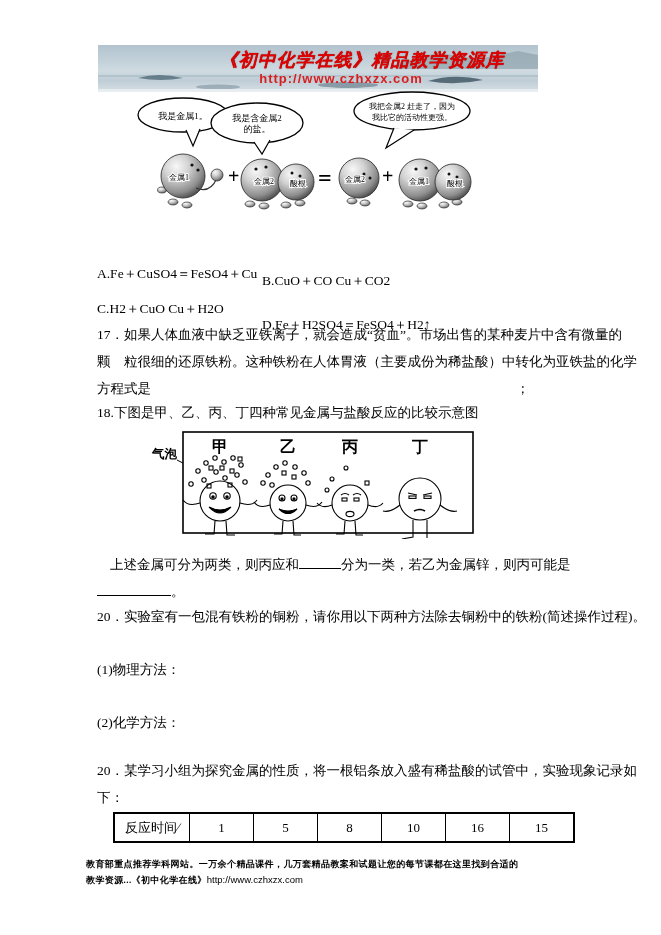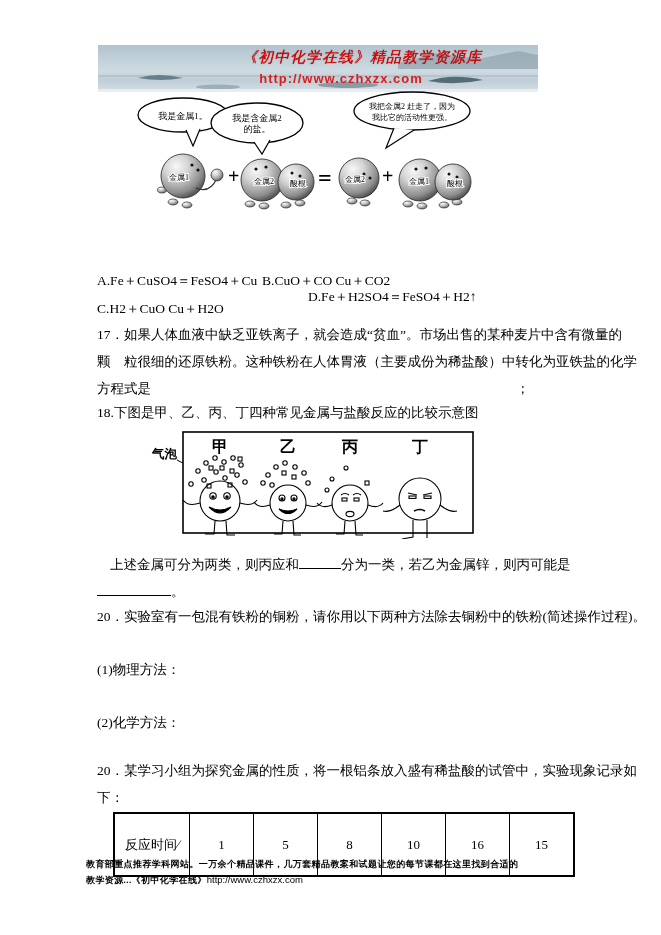--- a/index.html
+++ b/index.html
@@ -16,38 +16,38 @@
   
   .banner{
     position:absolute;left:98px;top:45px;width:440px;height:47px;
     background:linear-gradient(180deg,#b3c3ce 0%,#c3d2da 35%,#cfdbe1 55%,#bfcdd6 75%,#d7e0e5 100%);
     overflow:hidden;
   }
   .banner-sil{position:absolute;left:0;top:0;}
   .banner-title{
     position:absolute;left:0;top:3px;width:100%;
     text-align:center;padding-left:88px;box-sizing:border-box;
-    font-size:15px;font-weight:normal;font-style:italic;
+    font-size:18px;font-weight:bold;font-style:italic;
     color:#e10000;letter-spacing:1px;
     text-shadow:0 0 1px #7d0000;
   }
   .banner-url{
     position:absolute;left:0;top:26px;width:100%;
     text-align:center;padding-left:46px;box-sizing:border-box;
     font-size:13px;font-weight:bold;color:#d81f1f;
     font-family:"Liberation Sans", sans-serif;
     letter-spacing:1px;
   }
   
   .blank{display:inline-block;border-bottom:1px solid #000;height:13px;vertical-align:baseline;}
   
   table.rec{border-collapse:collapse;}
   table.rec td{
     border:1px solid #000;height:27px;
-    text-align:center;font-size:13px;padding:17px 2px;
+    text-align:center;font-size:13px;padding:0 2px;
   }
   table.rec{border:2px solid #000;}
   
   .footer{
     position:absolute;left:86px;top:856px;width:500px;
     font-size:9px;font-weight:bold;line-height:16px;
     letter-spacing:0.4px;
   }
   .footer .url{font-family:"Liberation Sans", sans-serif;font-weight:normal;font-size:9.5px;letter-spacing:0;}
   svg text{font-family:"Liberation Serif", serif;}
@@ -152,24 +152,24 @@
       <circle cx="327" cy="92" r="18" fill="url(#ballg)" stroke="#333" stroke-width="0.9"></circle>
       <circle cx="290" cy="79" r="1.6" fill="#111"></circle>
         <circle cx="300" cy="78" r="1.6" fill="#111"></circle>
       <circle cx="323" cy="84" r="1.5" fill="#111"></circle>
         <circle cx="331" cy="87" r="1.5" fill="#111"></circle>
       <text x="293" y="94" text-anchor="middle" font-size="8" fill="#000" stroke="#fff" stroke-width="2" paint-order="stroke">金属1</text>
       <text x="329" y="96" text-anchor="middle" font-size="8" fill="#000" stroke="#fff" stroke-width="2" paint-order="stroke">酸根</text>
     </g>
   </svg>
 
-  <div class="abs bodytext" style="left:97px;top:272px;">A.Fe＋CuSO4＝FeSO4＋Cu</div>
+  <div class="abs bodytext" style="left:97px;top:265px;">A.Fe＋CuSO4＝FeSO4＋Cu</div>
   <div class="abs bodytext" style="left:262px;top:272px;">B.CuO＋CO Cu＋CO2</div>
   <div class="abs bodytext" style="left:97px;top:300px;">C.H2＋CuO Cu＋H2O</div>
-  <div class="abs bodytext" style="left:262px;top:288px;margin-left:46px;">D.Fe＋H2SO4＝FeSO4＋H2↑</div>
+  <div class="abs bodytext" style="left:262px;top:316px;">D.Fe＋H2SO4＝FeSO4＋H2↑</div>
 
   <div class="abs bodytext" style="left:97px;top:326px;">17．如果人体血液中缺乏亚铁离子，就会造成“贫血”。市场出售的某种麦片中含有微量的</div>
   <div class="abs bodytext" style="left:97px;top:353px;">颗　粒很细的还原铁粉。这种铁粉在人体胃液（主要成份为稀盐酸）中转化为亚铁盐的化学</div>
   <div class="abs bodytext" style="left:97px;top:380px;">方程式是</div>
   <div class="abs bodytext" style="left:516px;top:380px;">；</div>
 
   <div class="abs bodytext" style="left:97px;top:404px;">18.下图是甲、乙、丙、丁四种常见金属与盐酸反应的比较示意图</div>
 
   <svg class="abs" style="left:120px;top:427px;" width="360" height="112" viewBox="0 0 360 112">
 

